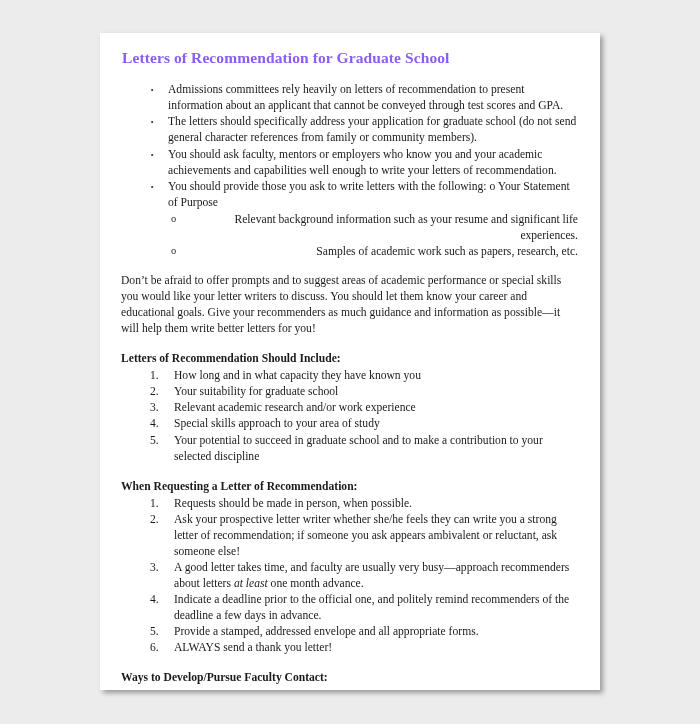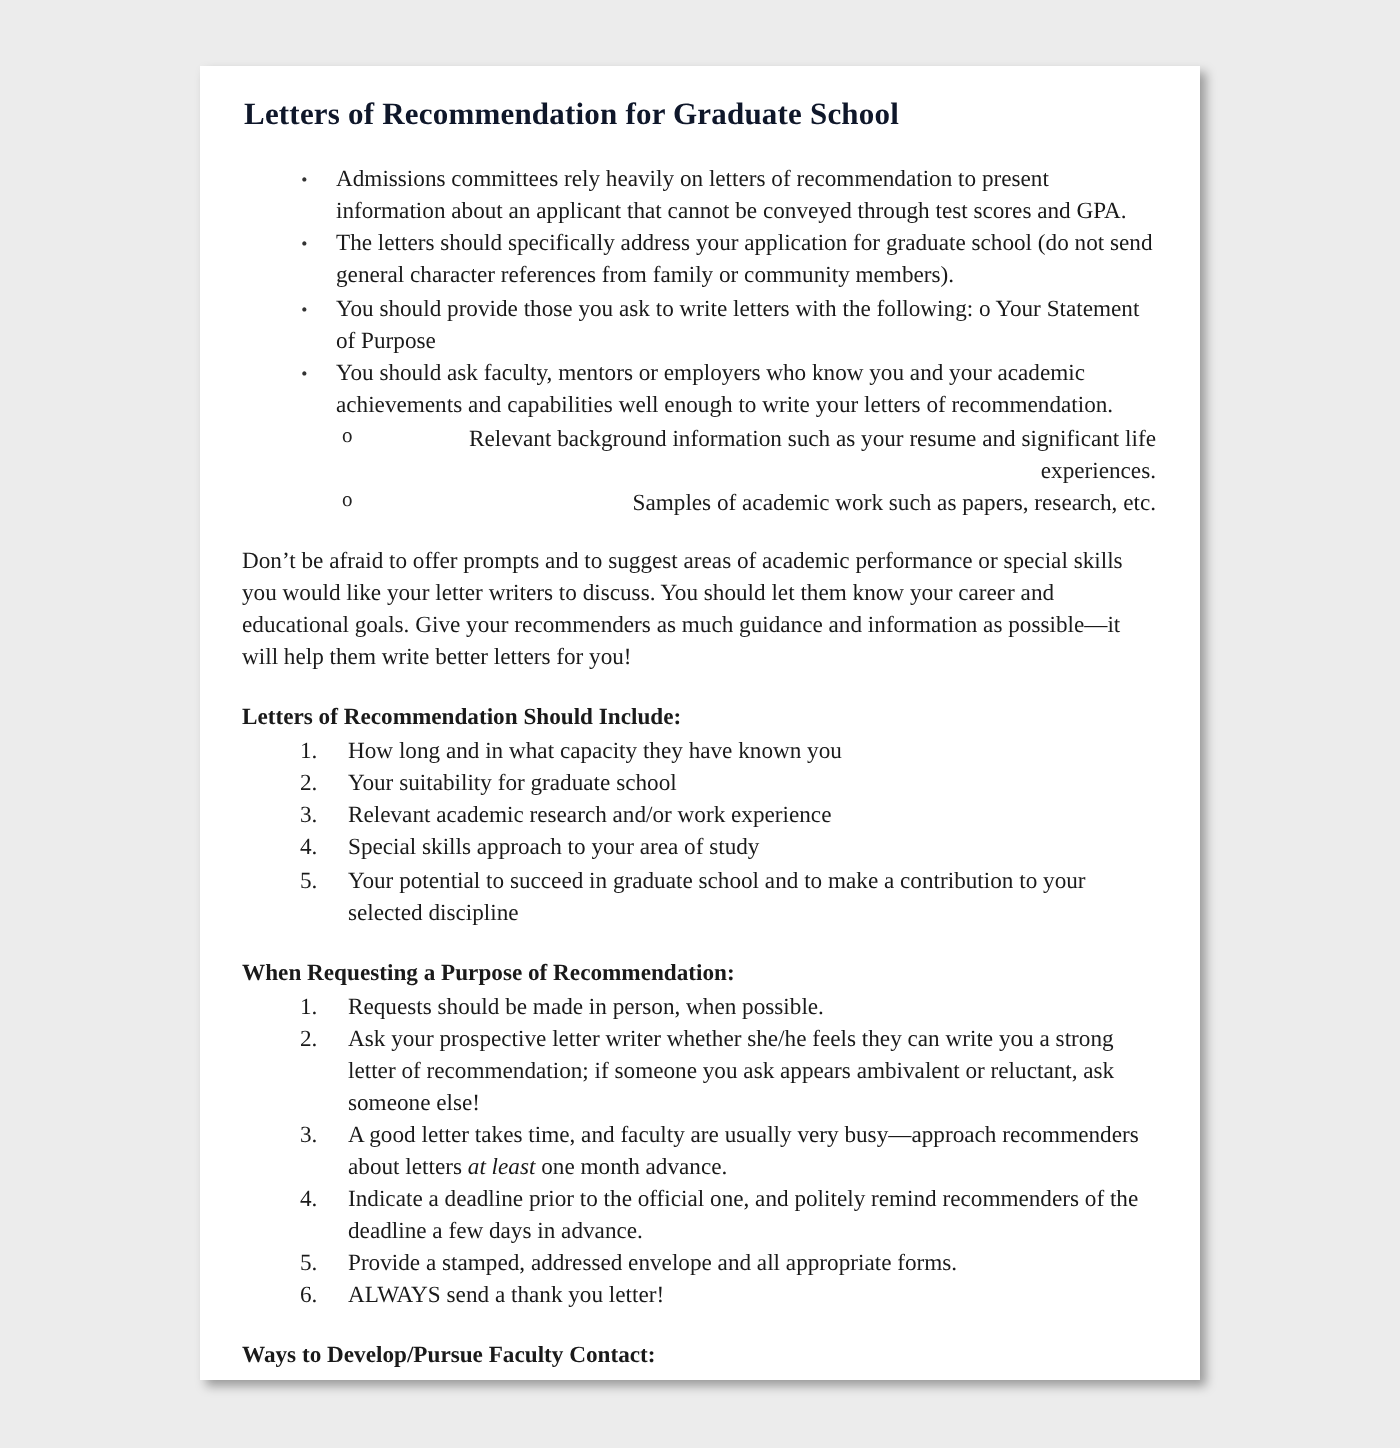--- a/index.html
+++ b/index.html
@@ -25,21 +25,21 @@
     width: 500px;
     height: 657px;
     background: #ffffff;
     box-shadow: 3px 3px 5px rgba(0,0,0,0.35);
     overflow: hidden;
   }
   .page-inner {
     padding: 16px 22px 0 20px;
   }
   .doc-title {
-    color: #0f172a;
+    color: #8b5cf6;
     font-weight: bold;
     font-size: 15.5px;
     line-height: 1.2;
     margin: 0 0 14px 2px;
     letter-spacing: 0.1px;
   }
   .body-text {
     font-size: 11.6px;
     line-height: 1.385;
     color: #1a1a1a;
@@ -121,41 +121,41 @@
   <div class="page">
     <div class="page-inner">
 
       <h1 class="doc-title">Letters of Recommendation for Graduate School</h1>
 
       <div class="body-text">
 
         <ul class="lvl1">
           <li><span>Admissions committees rely heavily on letters of recommendation to present information about an applicant that cannot be conveyed through test scores and GPA.</span></li>
           <li><span>The letters should specifically address your application for graduate school (do not send general character references from family or community members).</span></li>
+          <li><span>You should ask faculty, mentors or employers who know you and your academic achievements and capabilities well enough to write your letters of recommendation.</span></li>
           <li><span>You should provide those you ask to write letters with the following: o Your Statement of Purpose</span></li>
-          <li><span>You should ask faculty, mentors or employers who know you and your academic achievements and capabilities well enough to write your letters of recommendation.</span></li>
         </ul>
 
         <ul class="lvl2">
           <li><span>Relevant background information such as your resume and significant life experiences.</span></li>
           <li><span>Samples of academic work such as papers, research, etc.</span></li>
         </ul>
 
         <p class="para">Don’t be afraid to offer prompts and to suggest areas of academic performance or special skills you would like your letter writers to discuss. You should let them know your career and educational goals. Give your recommenders as much guidance and information as possible—it will help them write better letters for you!</p>
 
         <div class="sec-head">Letters of Recommendation Should Include:</div>
         <ol class="numlist">
           <li><span>How long and in what capacity they have known you</span></li>
           <li><span>Your suitability for graduate school</span></li>
           <li><span>Relevant academic research and/or work experience</span></li>
           <li><span>Special skills approach to your area of study</span></li>
           <li><span>Your potential to succeed in graduate school and to make a contribution to your selected discipline</span></li>
         </ol>
 
-        <div class="sec-head">When Requesting a Purpose of Recommendation:</div>
+        <div class="sec-head">When Requesting a Letter of Recommendation:</div>
         <ol class="numlist">
           <li><span>Requests should be made in person, when possible.</span></li>
           <li><span>Ask your prospective letter writer whether she/he feels they can write you a strong letter of recommendation; if someone you ask appears ambivalent or reluctant, ask someone else!</span></li>
           <li><span>A good letter takes time, and faculty are usually very busy—approach recommenders about letters </span><em>at least</em><span> one month advance.</span></li>
           <li><span>Indicate a deadline prior to the official one, and politely remind recommenders of the deadline a few days in advance.</span></li>
           <li><span>Provide a stamped, addressed envelope and all appropriate forms.</span></li>
           <li><strong>ALWAYS</strong><span> send a thank you letter!</span></li>
         </ol>
 
         <div class="sec-head">Ways to Develop/Pursue Faculty Contact:</div>

